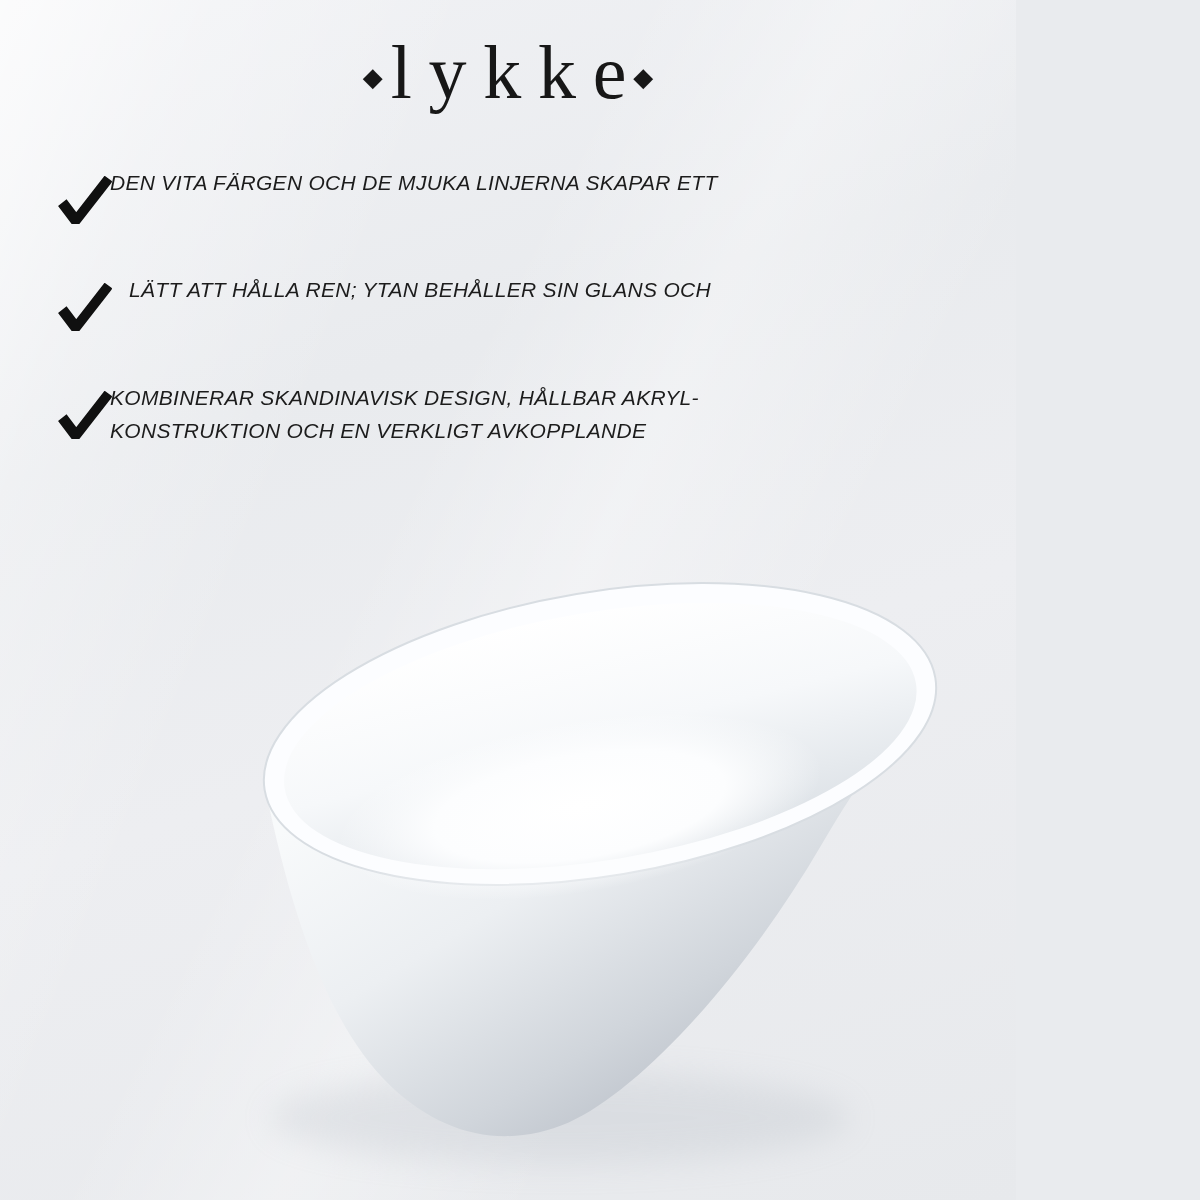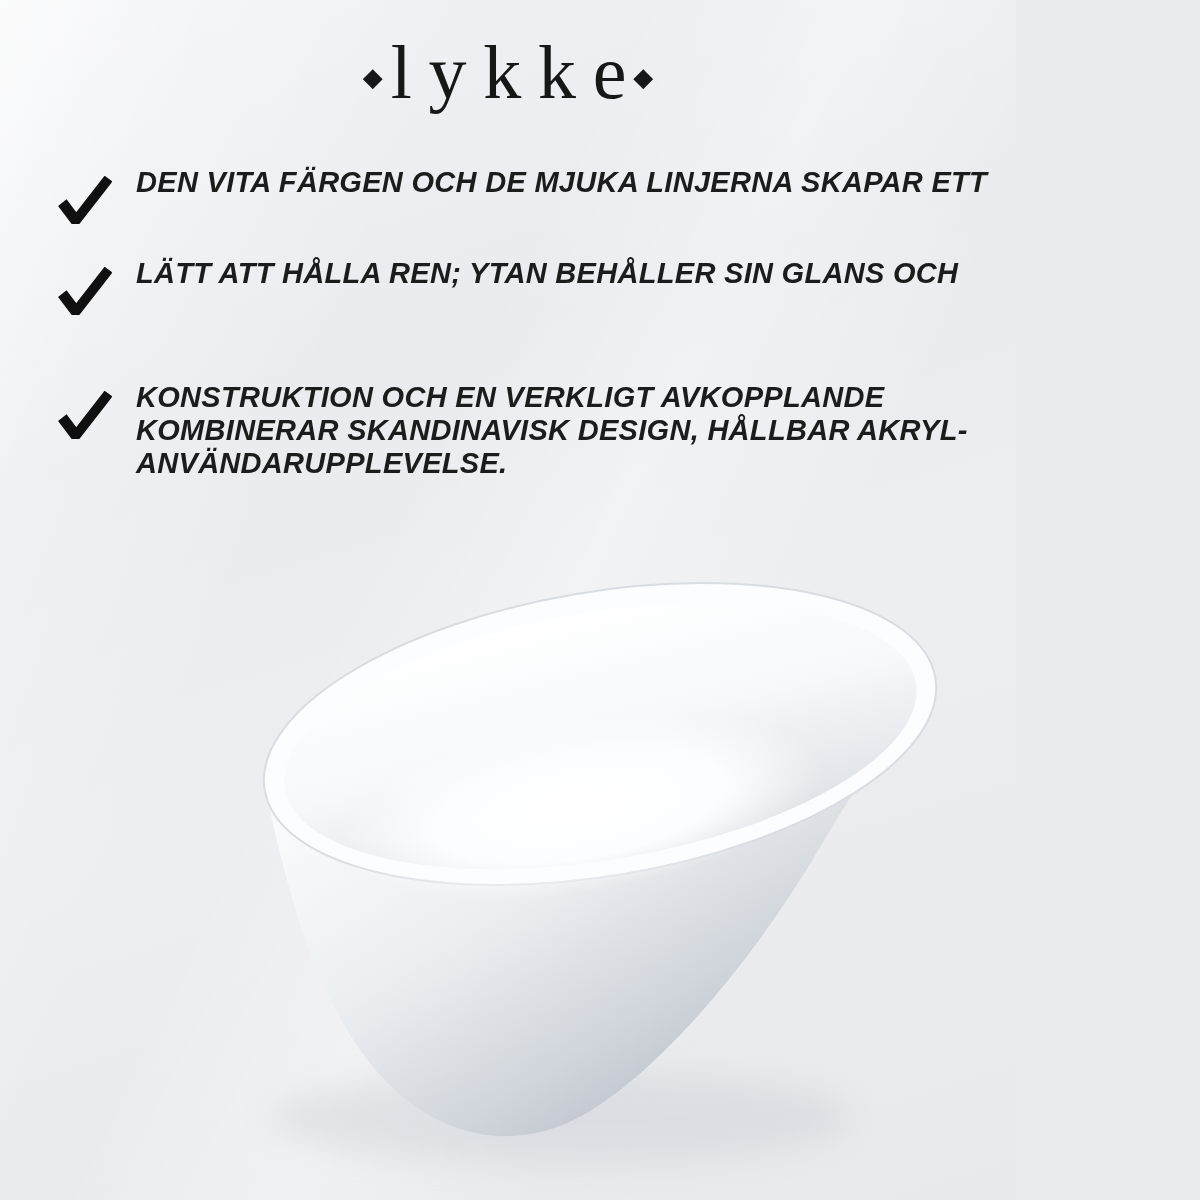--- a/index.html
+++ b/index.html
@@ -41,36 +41,35 @@
   .logo .diamond.right { margin-left: -10px; }
 
   
   .feature {
     position: absolute;
     left: 58px;
     display: flex;
     align-items: flex-start;
   }
   .feature-1 { top: 166px; }
-  .feature-2 { top: 257px; }
+  .feature-2 { top: 273px; gap: 19px; }
   .feature-3 { top: 381px; }
 
   .check {
     flex: 0 0 auto;
     width: 52px;
     height: 48px;
     margin-top: 10px;
     transform: skewX(-6deg);
   }
 
   .feature-text {
-    margin-left: 26px;
-    font-size: 29px;
+    font-size: 21px;
     line-height: 33px;
-    font-weight: bold;
+    font-weight: normal;
     font-style: italic;
     letter-spacing: 0.3px;
     color: #1c1c1c;
   }
   .feature-text .line { white-space: nowrap; }
 
   
   .tub {
     position: absolute;
     inset: 0;
@@ -105,23 +104,22 @@
       <div class="feature-text">
         <div class="line">LÄTT ATT HÅLLA REN; YTAN BEHÅLLER SIN GLANS OCH</div>
       </div>
     </div>
 
     <div class="feature feature-3">
       <svg class="check" viewBox="0 0 60 56" aria-hidden="true">
         <path d="M5 31 L23 52 L56 3" fill="none" stroke="#101010" stroke-width="12"></path>
       </svg>
       <div class="feature-text">
+        <div class="line">KOMBINERAR SKANDINAVISK DESIGN, HÅLLBAR AKRYL-</div>
         <div class="line">KONSTRUKTION OCH EN VERKLIGT AVKOPPLANDE</div>
-        <div class="line">KOMBINERAR SKANDINAVISK DESIGN, HÅLLBAR AKRYL-</div>
-        <div class="line">ANVÄNDARUPPLEVELSE.</div>
       </div>
     </div>
 
   </section>
 
   <figure class="tub">
     <svg width="1200" height="1200" viewBox="0 0 1200 1200">
       <defs>
         <linearGradient id="bodyG" x1="0.1" y1="0.05" x2="0.78" y2="1">
           <stop offset="0" stop-color="#f8fafb"></stop>

